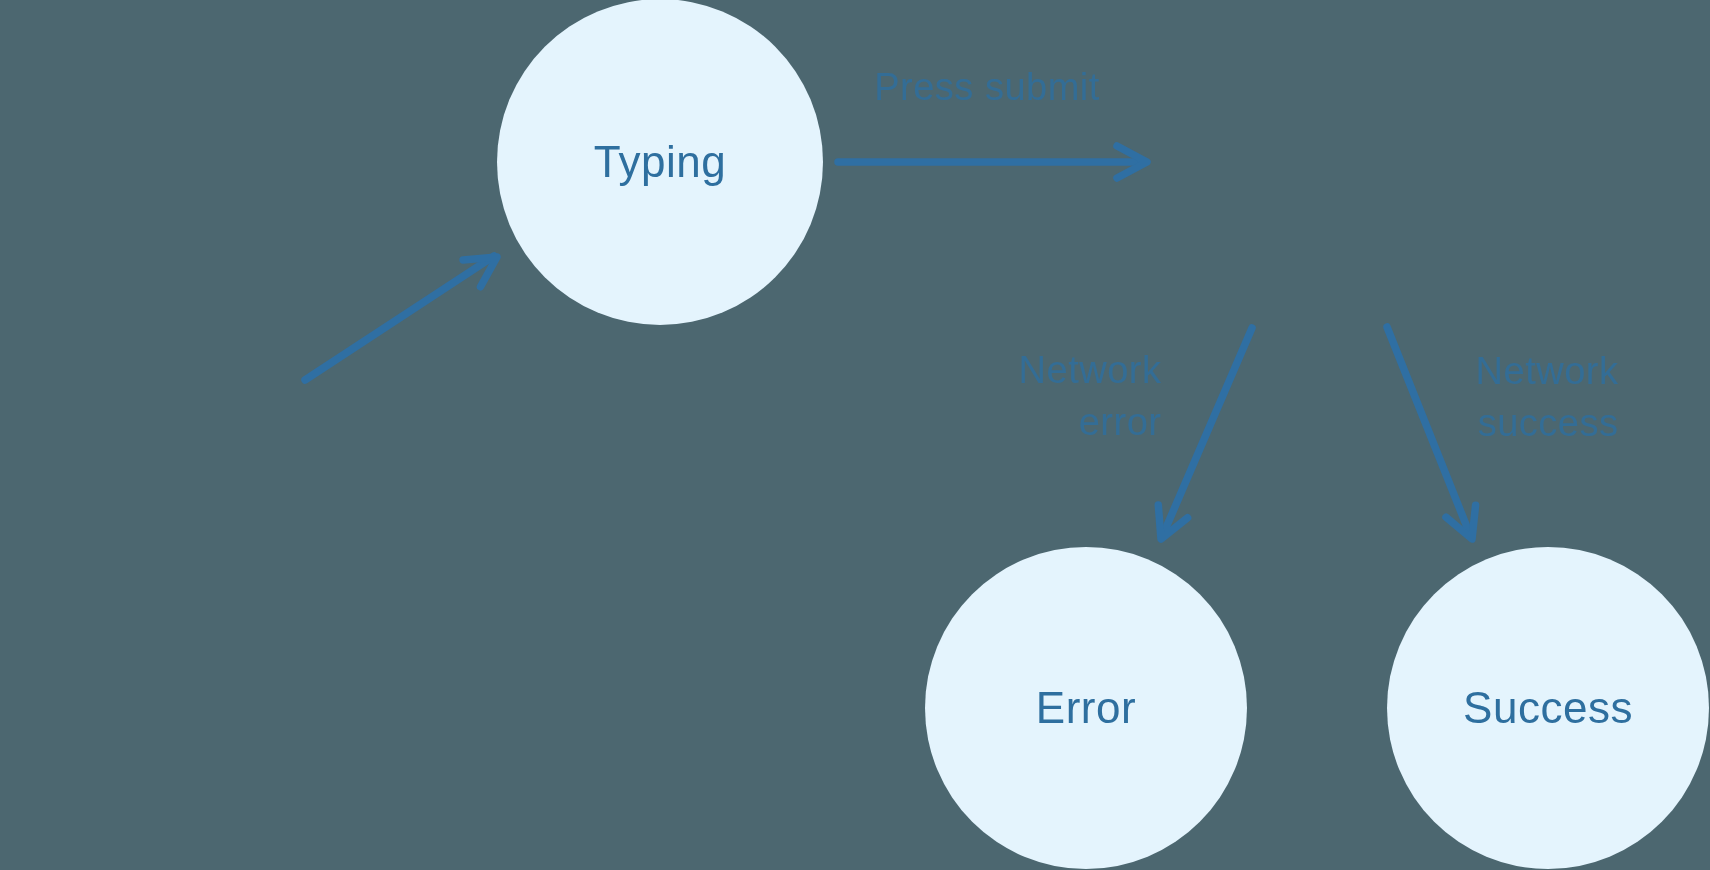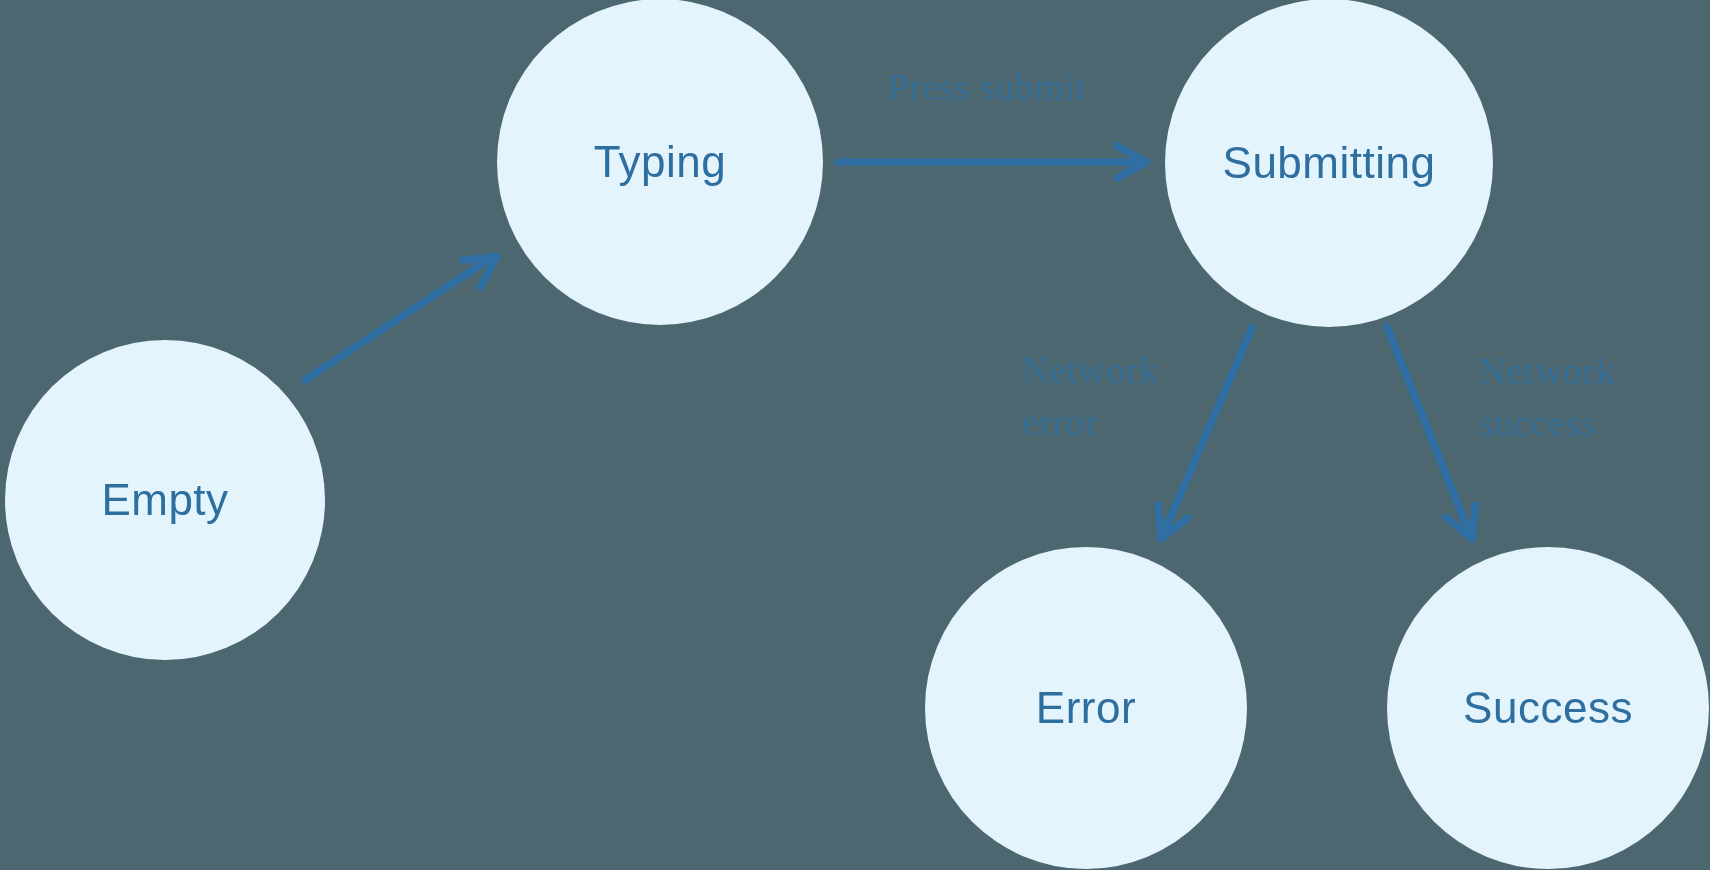--- a/index.html
+++ b/index.html
@@ -44,24 +44,23 @@
   .node-submitting{left:1165px; top:-1px;  width:328px; height:328px;}
   .node-error     {left:925px;  top:547px; width:322px; height:322px;}
   .node-success   {left:1387px; top:547px; width:322px; height:322px;}
   .edge-label{
     position:absolute;
     transform:translate(-50%,-50%);
     color:var(--edge-text);
     opacity:.82;
     font-size:38px;
     line-height:52px;
-    text-align:left;
+    text-align:right;
     letter-spacing:.5px;
     white-space:nowrap;
-    font-family:Liberation Serif, serif;
   }
   .edge-label span{display:block;}
   .label-start-typing   {left:327px;  top:238px;}
   .label-press-submit   {left:987px;  top:87px;}
   .label-network-error  {left:1090px; top:396px;}
   .label-network-success{left:1547px; top:397px;}
 </style>
 </head>
 <body>
 
@@ -79,31 +78,25 @@
     <g>
       <path d="M1252 328 L1162 537"></path>
       <path d="M1187.6 517.8 L1161 539 L1158.3 505.1"></path>
     </g>
     <g>
       <path d="M1387 327 L1471 537"></path>
       <path d="M1475.6 505.2 L1472 539 L1446 517.1"></path>
     </g>
   </svg>
 
-  <div class="node node-empty">
-    <span class="node-label">Empty</span>
-  </div>
 
   <div class="node node-typing">
     <span class="node-label">Typing</span>
   </div>
 
-  <div class="node node-submitting">
-    <span class="node-label">Submitting</span>
-  </div>
 
   <div class="node node-error">
     <span class="node-label">Error</span>
   </div>
 
   <div class="node node-success">
     <span class="node-label">Success</span>
   </div>
 
 

